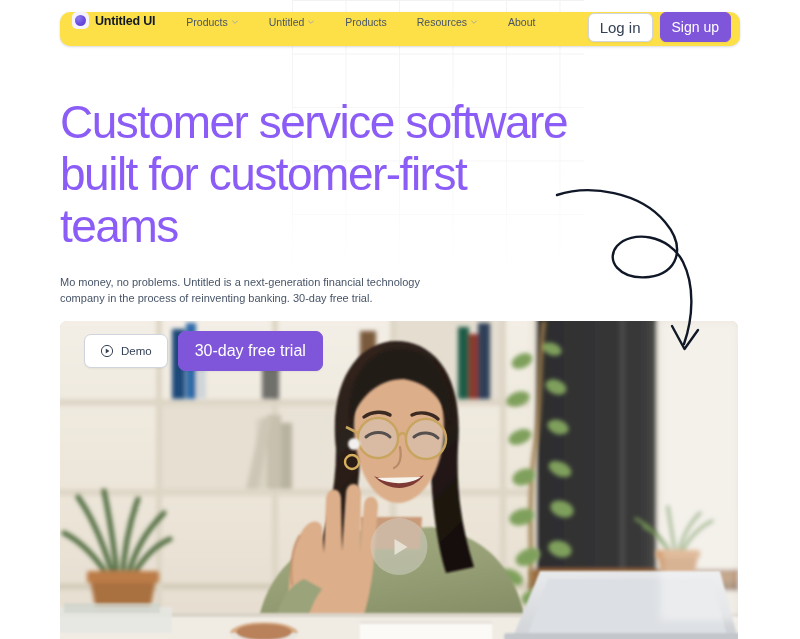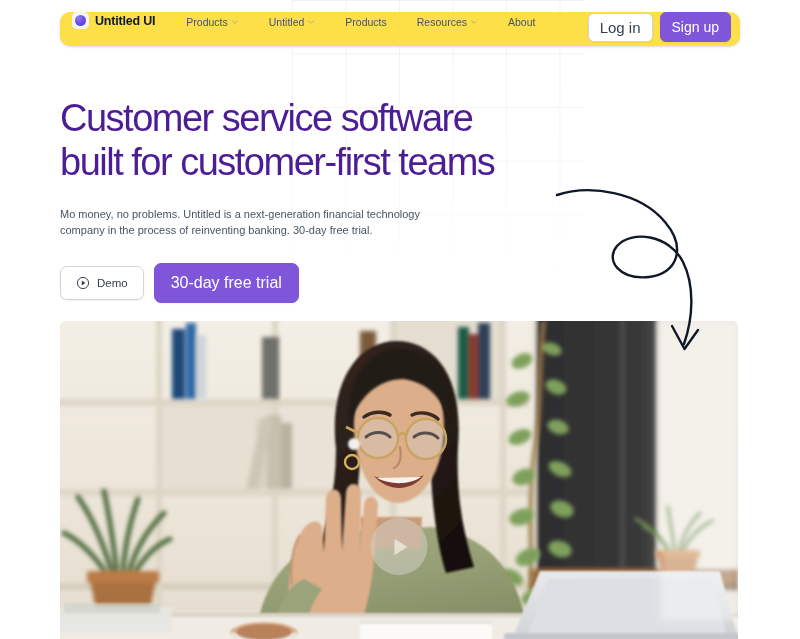--- a/index.html
+++ b/index.html
@@ -124,40 +124,41 @@
 
   
   #hero {
     position: absolute;
     left: 60px;
     top: 96px;
     width: 520px;
     z-index: 3;
   }
   #headline {
-    font-size: 38px;
-    line-height: 44px;
+    font-size: 46px;
+    line-height: 52px;
     letter-spacing: -1.5px;
     font-weight: 400;
-    color: #4c1d95;
+    color: #8b5cf6;
     white-space: pre-line;
   }
   #subhead {
     margin-top: 22px;
     font-size: 11px;
     line-height: 16px;
     color: #475467;
     width: 400px;
   }
 
   #cta-row {
     margin-top: 25px;
     display: flex;
     align-items: center;
     gap: 10px;
+    padding-left: 24px;
   }
   .btn-demo {
     display: flex; align-items: center; gap: 7px;
     background: #ffffff;
     border: 1px solid #d0d5dd;
     border-radius: 7px;
     padding: 9px 15px;
     font-size: 11.5px;
     color: #344054;
     font-weight: 500;

